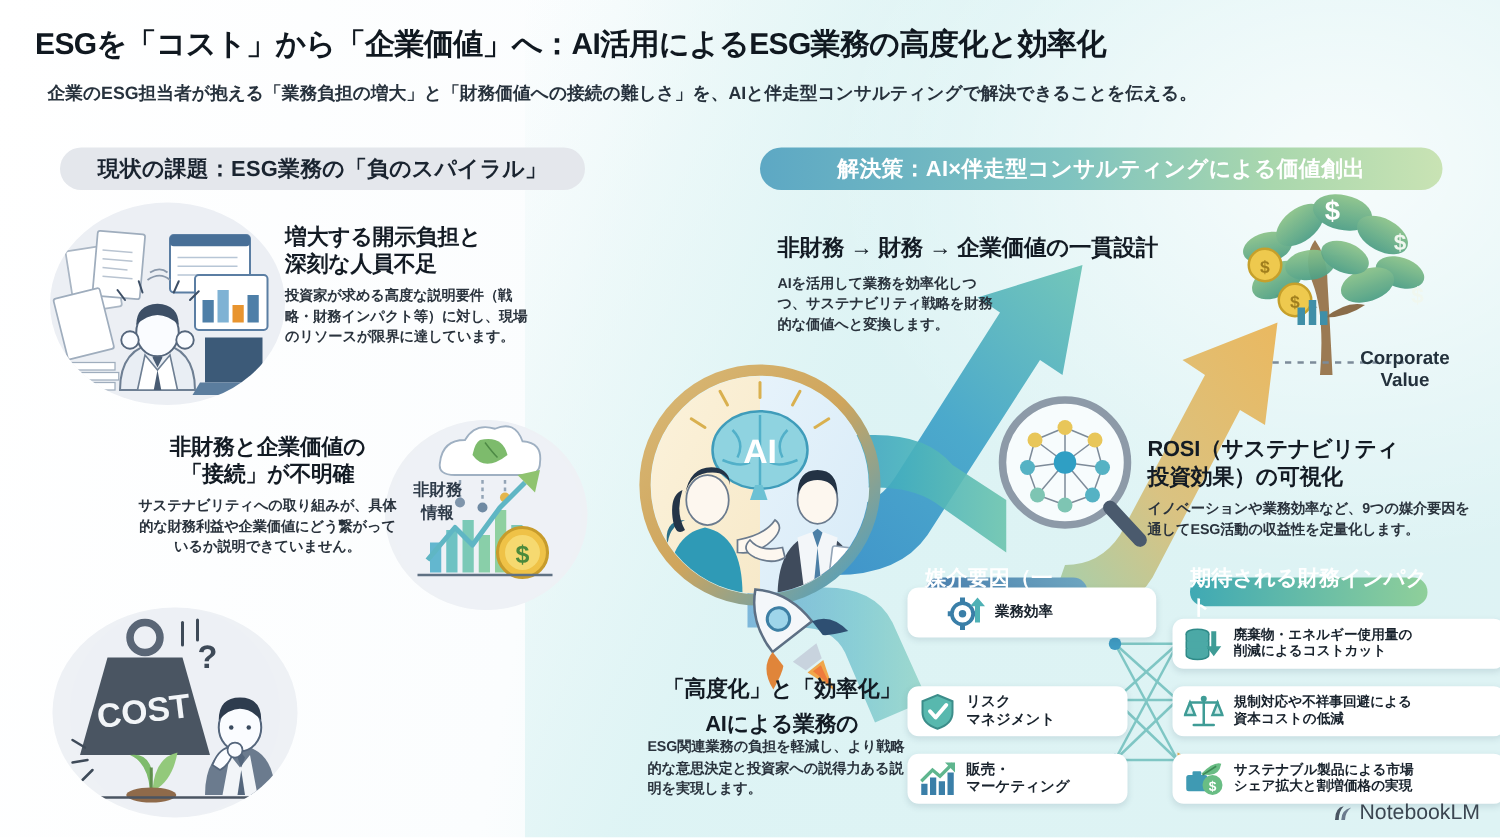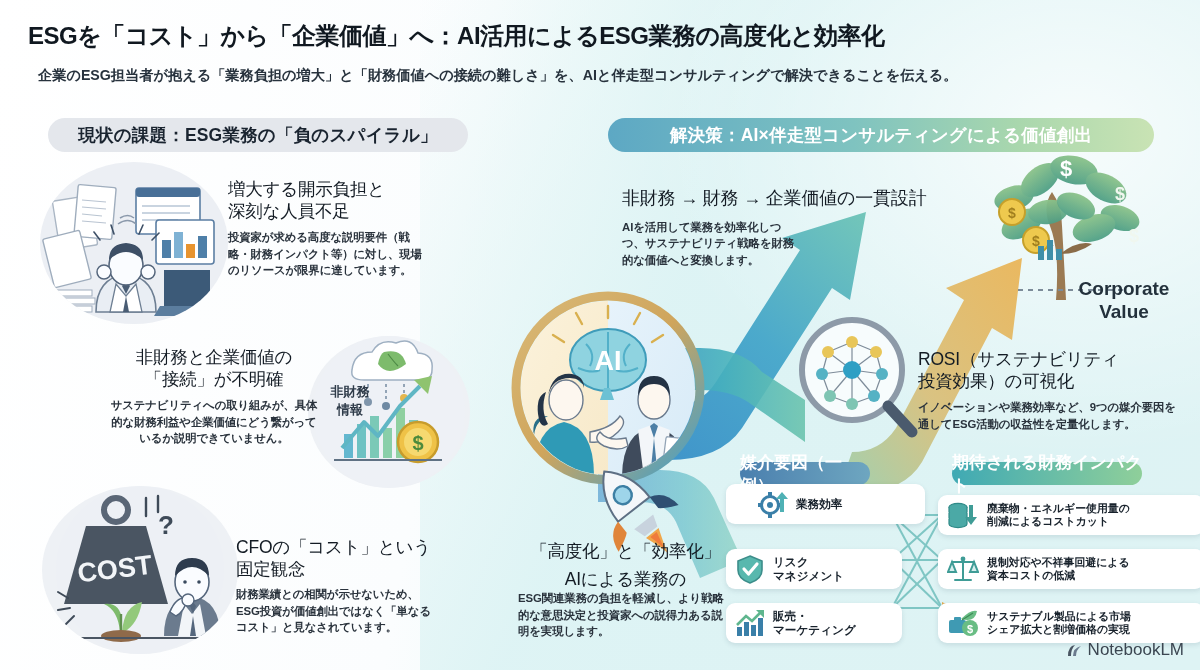--- a/index.html
+++ b/index.html
@@ -26,21 +26,21 @@
      font-size:14.2px;font-weight:700;color:#27323d;line-height:1.4;}
 
   
   .pill{position:absolute;height:34px;border-radius:17px;display:flex;align-items:center;justify-content:center;
      font-size:17.5px;font-weight:700;letter-spacing:.2px;}
   .pill-left{left:48px;top:118px;width:420px;background:#e4e7ec;color:#1a2430;}
   .pill-right{left:608px;top:118px;width:546px;color:#ffffff;
      background:linear-gradient(90deg,#5da8c4 0%,#7fc3c0 45%,#a9d7ad 75%,#c9e3b4 100%);}
 
   
-  .h3{font-size:17.5px;font-weight:400;color:#131b24;line-height:1.26;letter-spacing:-.2px;}
+  .h3{font-size:17.5px;font-weight:700;color:#131b24;line-height:1.26;letter-spacing:-.2px;}
   .body{font-size:11.4px;font-weight:700;color:#2a333d;line-height:1.45;letter-spacing:-.1px;}
 
   .blk{position:absolute;}
 
   
   .l1{left:228px;top:178px;width:200px;}
   .l2{left:108px;top:346px;width:212px;text-align:center;}
   .l3{left:236px;top:536px;width:205px;}
 
   
@@ -66,21 +66,21 @@
   .icard{left:938px;top:495px;width:248px;height:40px;}
   .icard .lbl{font-size:10.9px;}
 
   
   .ico{flex:0 0 auto;display:block;}
 
   
   .footer{position:absolute;right:16px;bottom:10px;display:flex;align-items:center;gap:5px;
      font-size:17px;color:#3b4651;font-weight:400;}
 
-  .lbl-ov{position:absolute;font-size:19px;font-weight:700;color:#23313c;line-height:1.2;text-align:center;}
+  .lbl-ov{position:absolute;font-size:15px;font-weight:700;color:#23313c;line-height:1.2;text-align:center;}
 </style>
 </head>
 <body>
 
 <div id="stage">
 
   <div class="bg-left"></div>
   <div class="bg-right"></div>
   <div class="bg-wash"></div>
 
@@ -259,25 +259,20 @@
         <path d="M133 90 q17 -18 34 0 q0 -18 -17 -18 q-17 0 -17 18 z" fill="#2e3c4e"></path>
         <circle cx="143" cy="96" r="1.8" fill="#3a4a5e"></circle>
           <circle cx="157" cy="96" r="1.8" fill="#3a4a5e"></circle>
         <path d="M128 126 q6 -16 18 -14 q-4 14 -12 18 z" fill="#fafcff" stroke="#55667c" stroke-width="1.4"></path>
         <circle cx="146" cy="114" r="6" fill="#fafcff" stroke="#55667c" stroke-width="1.4"></circle>
       </g>
       <line x1="20" y1="152" x2="180" y2="152" stroke="#4a5562" stroke-width="2"></line>
     </svg>
   </div>
 
-  <div class="blk l3">
-    <div class="h3">CFOの「コスト」という</div>
-    <div class="h3" style="margin-bottom:6px;">固定観念</div>
-    <div class="body">財務業績との相関が示せないため、ESG投資が価値創出ではなく「単なるコスト」と見なされています。</div>
-  </div>
 
   <div class="blk r1">
     <div class="h3" style="margin-bottom:9px;">非財務 → 財務 → 企業価値の一貫設計</div>
     <div class="body" style="width:180px;">AIを活用して業務を効率化しつつ、サステナビリティ戦略を財務的な価値へと変換します。</div>
   </div>
 
   <svg width="200" height="200" style="position:absolute;left:508px;top:288px;">
     <circle cx="100" cy="100" r="92" fill="none" stroke="url(#gRing)" stroke-width="9"></circle>
     <clipPath id="cAi">
         <circle cx="100" cy="100" r="87"></circle>
@@ -431,21 +426,21 @@
         <circle cx="8" cy="70" r="5"></circle>
         <circle cx="8" cy="118" r="5"></circle>
       </g>
     <g fill="#4fb4ae">
         <path d="M58 19 l12 6 l-12 6 z"></path>
         <path d="M58 64 l12 6 l-12 6 z"></path>
       </g>
     <path d="M58 112 l12 6 l-12 6 z" fill="#dfa94e"></path>
   </svg>
 
-  <div class="card mcard" style="top:484px;padding-left:32px;">
+  <div class="card mcard" style="top:470px;padding-left:32px;">
     <svg class="ico" width="30" height="28" viewBox="0 0 30 28">
       <circle cx="12" cy="15" r="8.5" fill="none" stroke="#3a7fa8" stroke-width="3"></circle>
       <circle cx="12" cy="15" r="3" fill="#3a7fa8"></circle>
       <g fill="#3a7fa8">
           <rect x="10" y="2" width="4" height="4"></rect>
           <rect x="10" y="24" width="4" height="4"></rect>
           <rect x="0" y="13" width="4" height="4"></rect>
           <rect x="20" y="13" width="4" height="4"></rect>
         </g>
       <path d="M22 22 V9 l-4 0 l6 -7 l6 7 l-4 0 v13 z" fill="#4fb1b5"></path>

